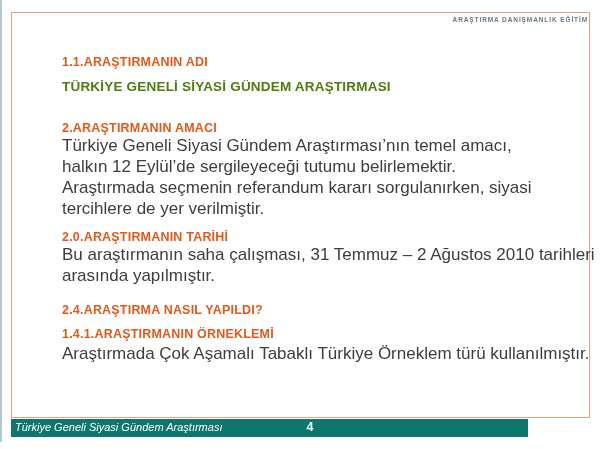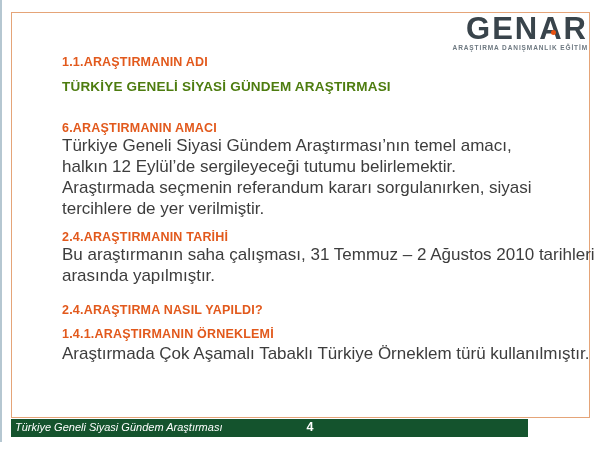--- a/index.html
+++ b/index.html
@@ -39,53 +39,49 @@
     position:absolute;left:62px;top:79px;margin:0;
     font-size:13.5px;font-weight:bold;color:#4d7c0f;letter-spacing:0.2px;
     white-space:nowrap;
   }
   .body-text{
     position:absolute;left:62px;margin:0;
     font-size:17px;color:#3d3d3d;line-height:21px;
   }
   .footer-bar{
     position:absolute;left:11px;top:419px;width:517px;height:18px;
-    background:#14532d;color:#ffffff;
+    background:#0f766e;color:#ffffff;
   }
   .footer-title{
     position:absolute;left:4px;top:2px;
     font-size:11px;font-style:italic;white-space:nowrap;
   }
   .footer-page{
     position:absolute;left:284px;top:1px;width:30px;text-align:center;
     font-size:12.5px;font-weight:bold;
   }
 </style>
 </head>
 <body>
 
 <div class="edge-strip"></div>
 
 <div class="slide-border"></div>
 
 <div class="logo">
-  <div class="logo-word">
-    <span>GENAR</span>
-    <span class="logo-dot"></span>
-  </div>
   <div class="logo-tagline">ARAŞTIRMA DANIŞMANLIK EĞİTİM</div>
 </div>
 
 <h2 class="h-orange" style="top:55px">1.1.ARAŞTIRMANIN ADI</h2>
 <h1 class="doc-title">TÜRKİYE GENELİ SİYASİ GÜNDEM ARAŞTIRMASI</h1>
 
-<h2 class="h-orange" style="top:121px">6.ARAŞTIRMANIN AMACI</h2>
+<h2 class="h-orange" style="top:121px">2.ARAŞTIRMANIN AMACI</h2>
 <p class="body-text" style="top:135px;width:487px">Türkiye Geneli Siyasi Gündem Araştırması’nın temel amacı, halkın 12 Eylül’de sergileyeceği tutumu belirlemektir. Araştırmada seçmenin referandum kararı sorgulanırken, siyasi tercihlere de yer verilmiştir.</p>
 
-<h2 class="h-orange" style="top:230px">2.4.ARAŞTIRMANIN TARİHİ</h2>
+<h2 class="h-orange" style="top:230px">2.0.ARAŞTIRMANIN TARİHİ</h2>
 <p class="body-text" style="top:244px;width:535px">Bu araştırmanın saha çalışması,  31 Temmuz – 2 Ağustos 2010 tarihleri arasında yapılmıştır.</p>
 
 <h2 class="h-orange" style="top:303px">2.4.ARAŞTIRMA NASIL YAPILDI?</h2>
 <h2 class="h-orange" style="top:327px">1.4.1.ARAŞTIRMANIN ÖRNEKLEMİ</h2>
 <p class="body-text" style="top:343px;width:535px">Araştırmada  Çok Aşamalı  Tabaklı  Türkiye Örneklem türü kullanılmıştır.</p>
 
 <div class="footer-bar">
   <span class="footer-title">Türkiye Geneli Siyasi Gündem Araştırması</span>
   <span class="footer-page">4</span>
 </div>

